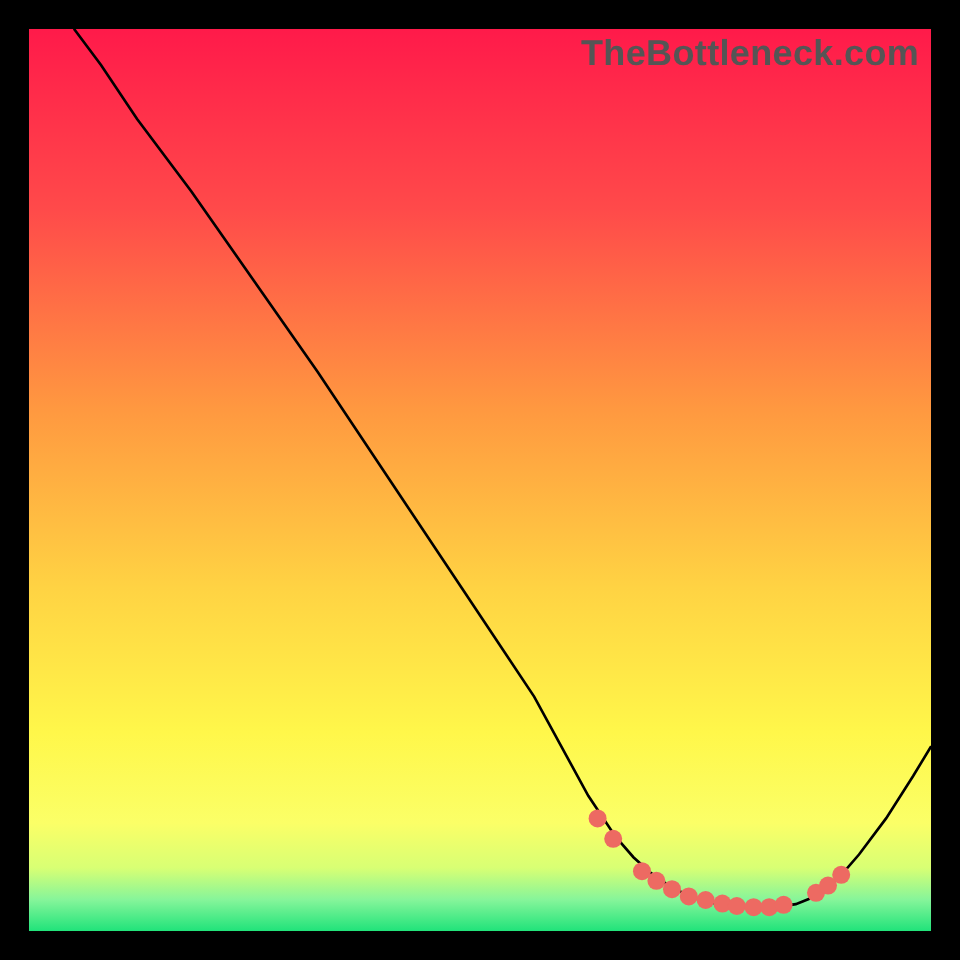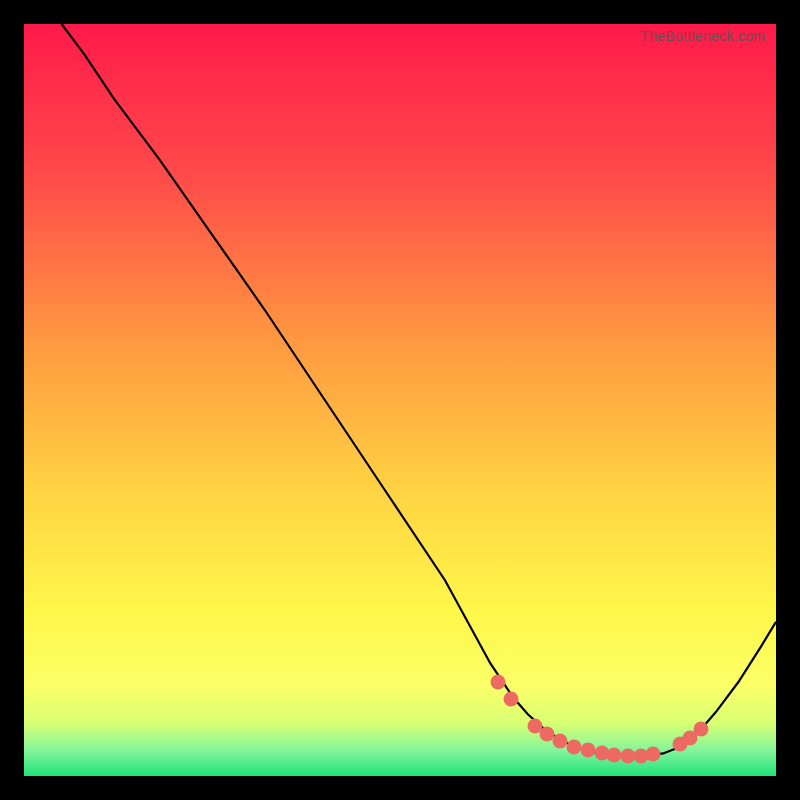--- a/index.html
+++ b/index.html
@@ -32,22 +32,22 @@
     left: 0;
     top: 0;
     width: 100%;
     height: 100%;
   }
   .watermark {
     position: absolute;
     top: 4px;
     right: 10px;
     color: #555;
-    font-size: 14px;
-    font-weight: 400;
+    font-size: 30px;
+    font-weight: 700;
     letter-spacing: 0.3px;
   }
   .curve {
     position: absolute;
     left: 0;
     top: 0;
     width: 752px;
     height: 752px;
     pointer-events: none;
   }

